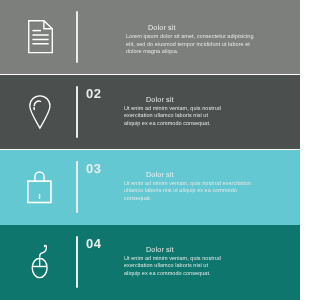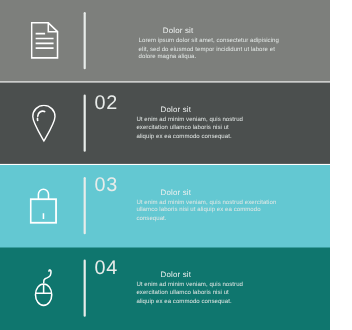--- a/index.html
+++ b/index.html
@@ -12,22 +12,22 @@
   .r1{top:0;height:74px;background:#7d7f7c;}
   .r2{top:75px;height:74px;background:#4b4f4e;}
   .r3{top:150px;height:90px;background:#63c8d2;}
   .r4{top:225px;height:75px;background:#0f766e;}
 
   .iconbox{position:absolute;left:0;top:0;width:75px;height:100%;}
   .iconbox svg{position:absolute;}
 
   .vdiv{position:absolute;width:1.6px;background:#e8ecea;border-radius:1px;}
 
-  .num{position:absolute;font-size:18px;color:#e8ecea;letter-spacing:0.6px;
-       line-height:13px;font-weight:400;}
+  .num{position:absolute;font-size:13px;color:#e8ecea;letter-spacing:0.6px;
+       line-height:13px;font-weight:700;}
 
   .head{position:absolute;font-size:7.2px;color:#eef1f0;line-height:7.2px;
         letter-spacing:0.15px;white-space:nowrap;padding-left:22px;}
   .body{position:absolute;font-size:5.5px;color:#e3e8e6;line-height:7.2px;
         letter-spacing:0.05px;margin:0;}
 </style>
 </head>
 <body>
 
 <div class="stack">

